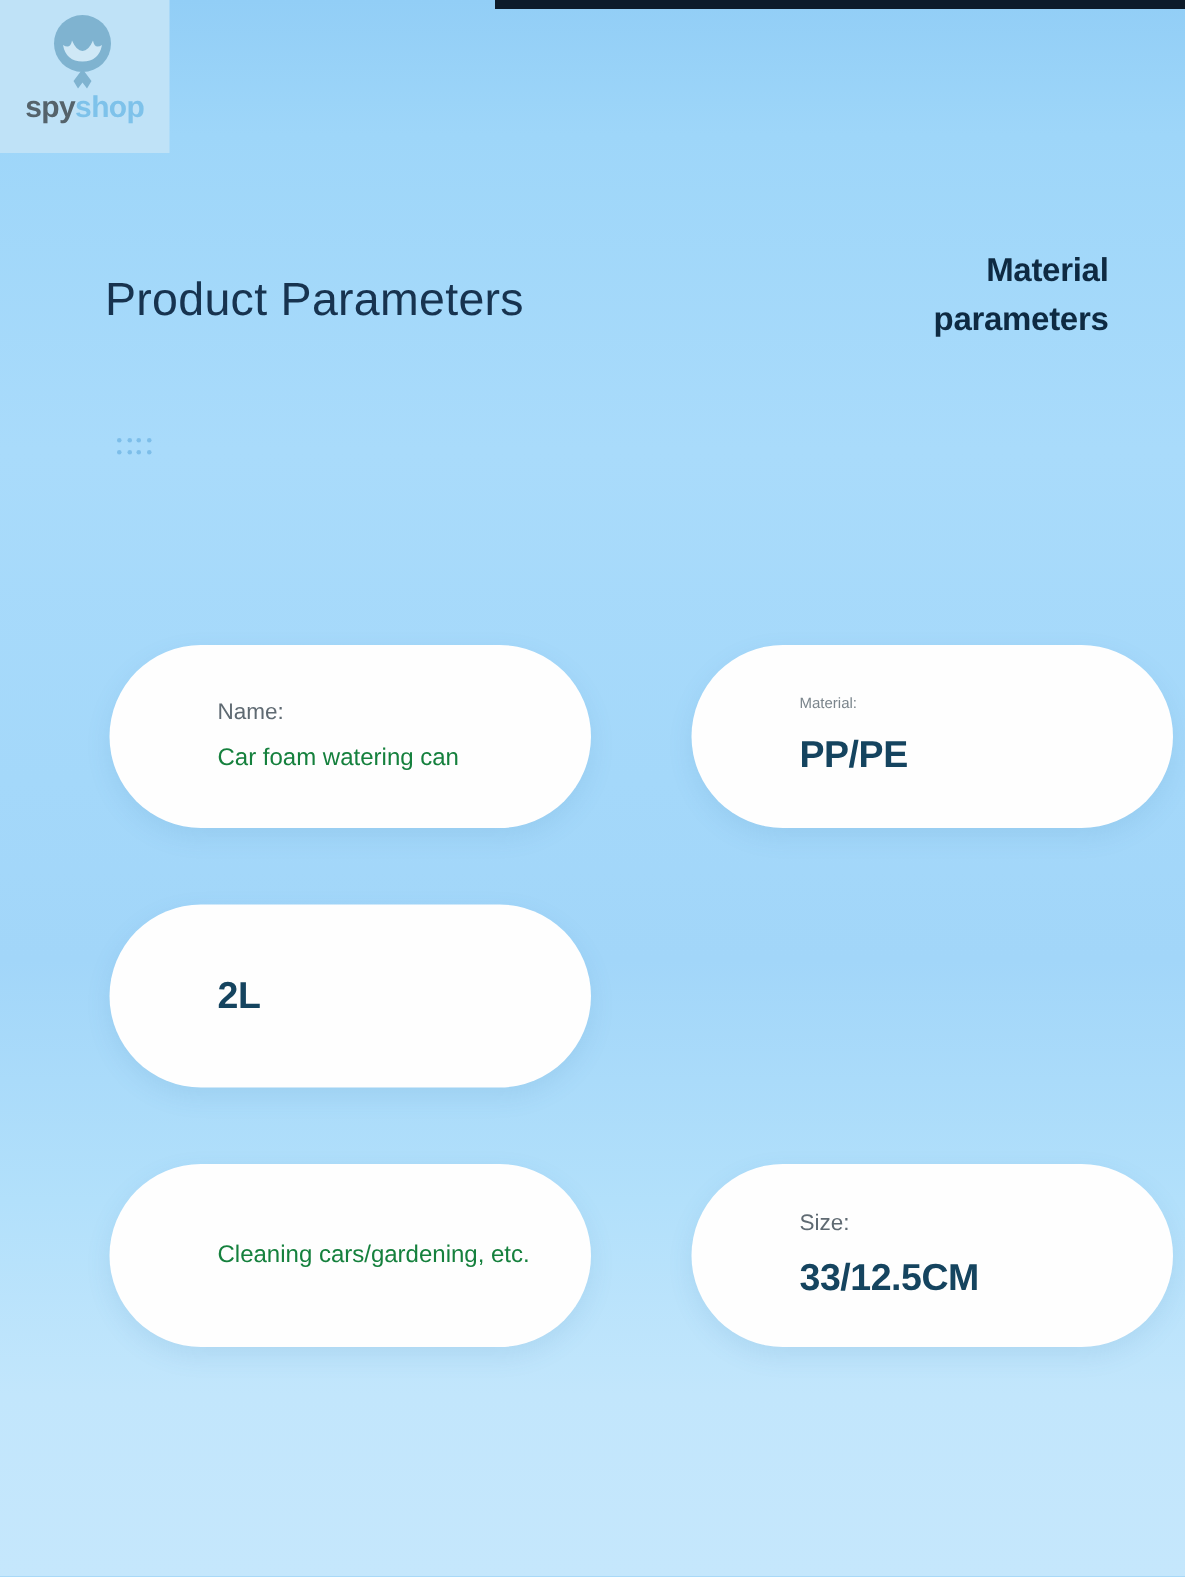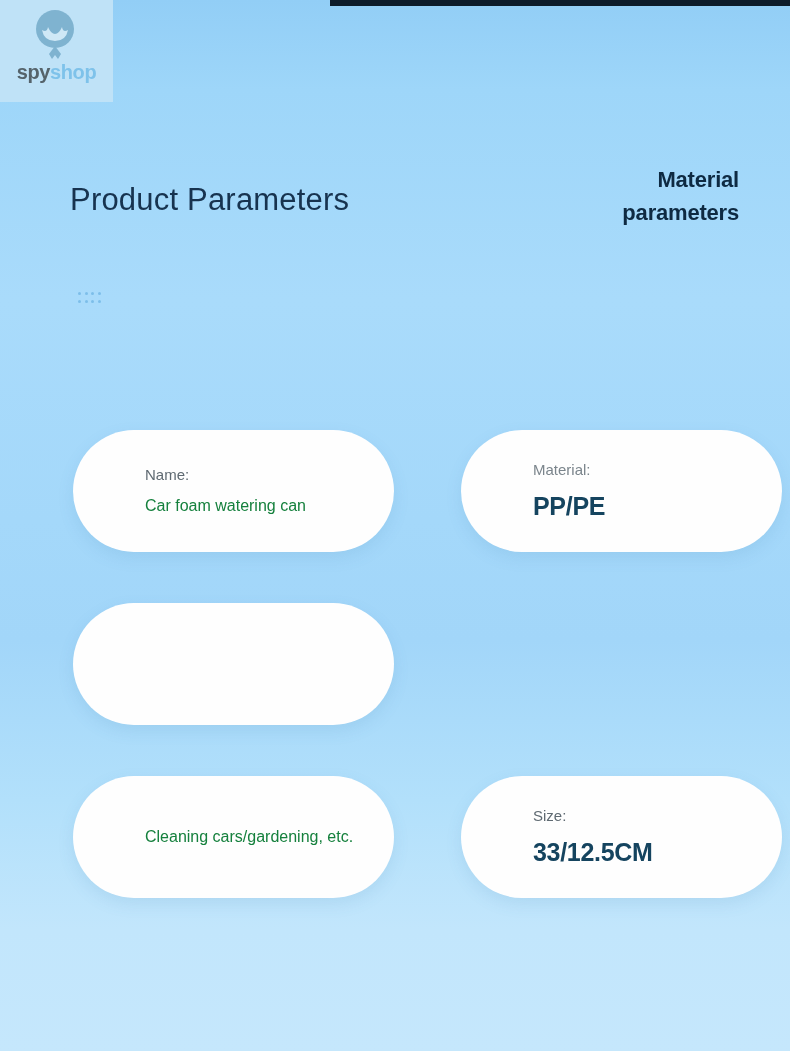--- a/index.html
+++ b/index.html
@@ -139,21 +139,21 @@
     padding-left: 72px;
     display: flex;
     flex-direction: column;
     justify-content: center;
   }
   .card.left  { left: 41px;  width: 321px; }
   .card.right { left: 429px; width: 321px; }
 
   .card-label {
     color: #7b858c;
-    font-size: 15px;
+    font-size: 10px;
     line-height: 1.2;
     margin-bottom: 12px;
   }
   .card-label.lg {
     font-size: 15px;
     color: #5f6a72;
   }
   .card-value {
     font-size: 16px;
     color: #15803d;
@@ -212,20 +212,21 @@
         <div class="card-value">Car foam watering can</div>
       </div>
       <div class="card right">
         <div class="card-label">Material:</div>
         <div class="card-value strong">PP/PE</div>
       </div>
     </div>
 
     <div class="card-row">
       <div class="card left">
+        <div class="card-value strong">2L</div>
       </div>
     </div>
 
     <div class="card-row">
       <div class="card left">
         <div class="card-value">Cleaning cars/gardening, etc.</div>
       </div>
       <div class="card right">
         <div class="card-label lg">Size:</div>
         <div class="card-value strong">33/12.5CM</div>

